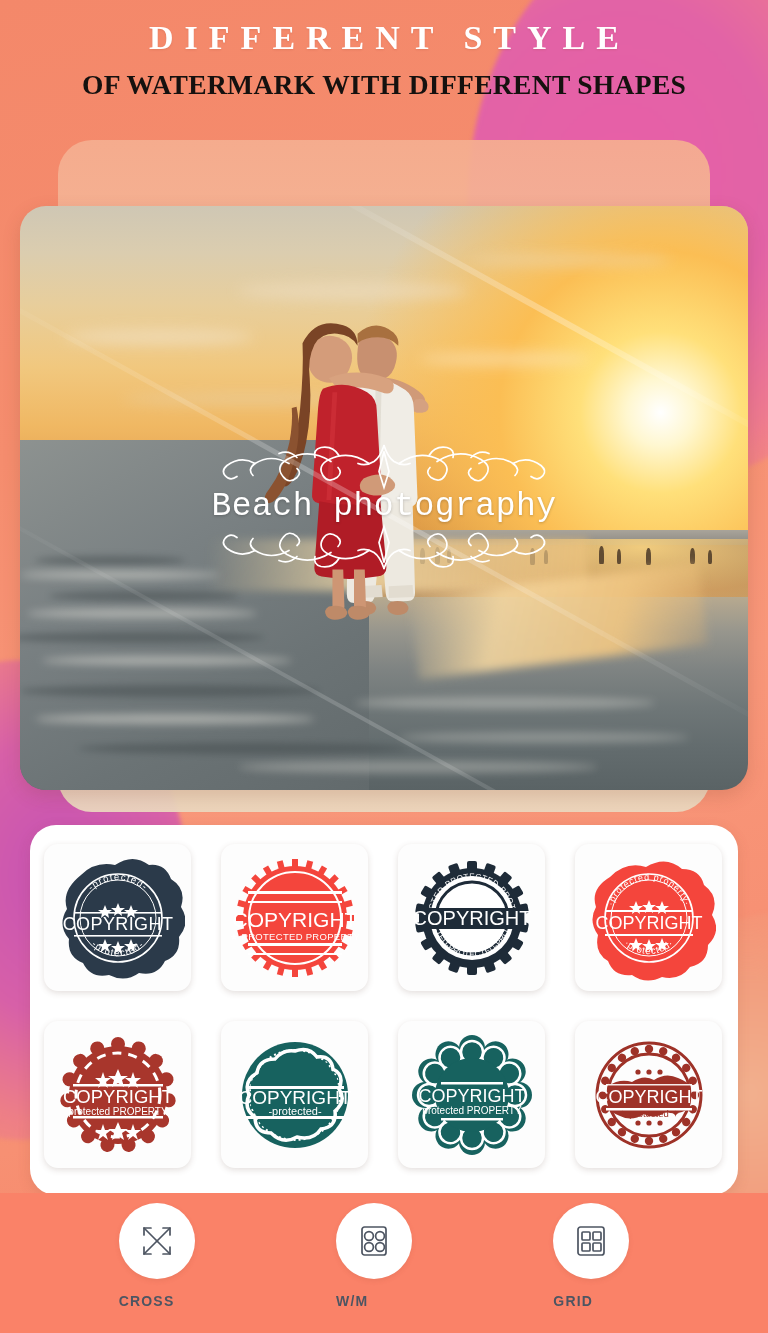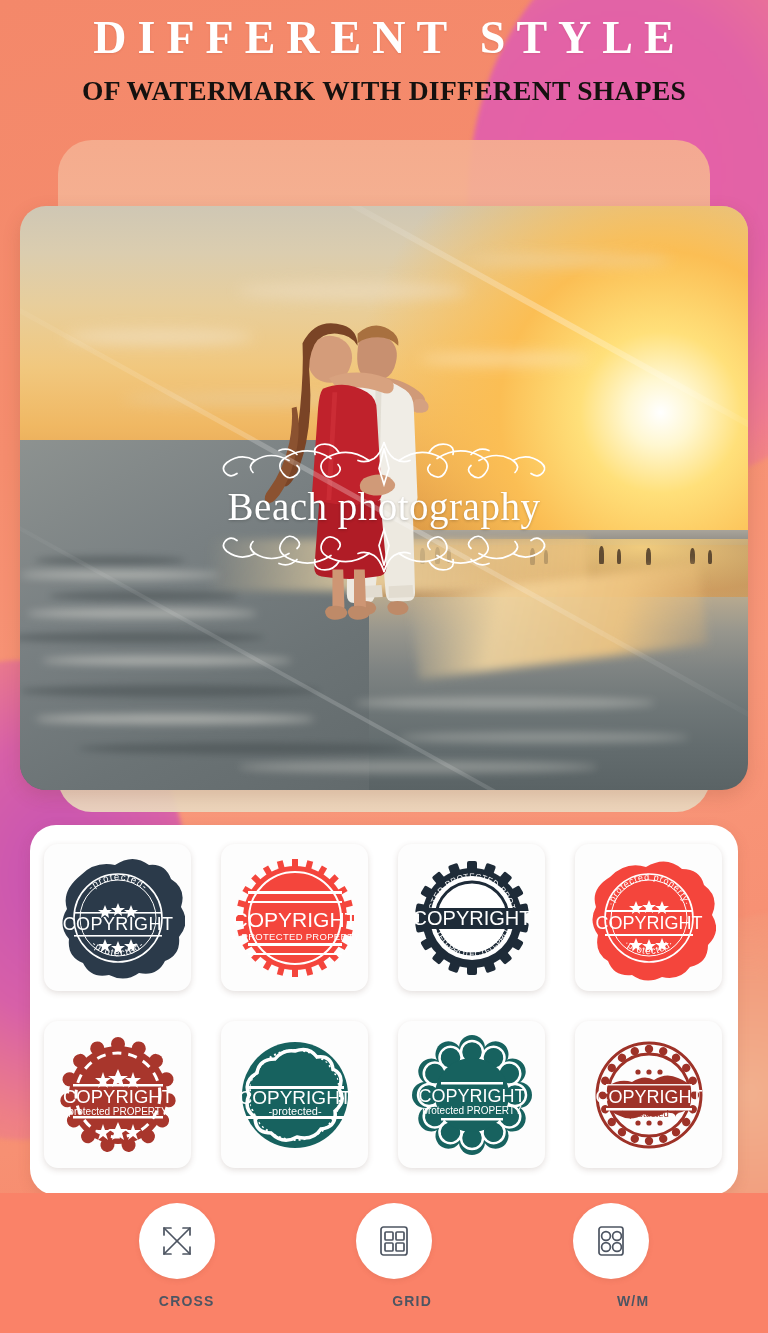--- a/index.html
+++ b/index.html
@@ -29,21 +29,21 @@
   .blob-br{
     right:-160px; bottom:60px; width:300px; height:360px;
     background:radial-gradient(ellipse at 40% 50%,#F2B08E 0%,#F29E7E 45%,rgba(244,134,106,0) 82%);
   }
 
   
   .header{ position:absolute; top:0; left:0; width:768px; height:120px; z-index:6;
            display:flex; flex-direction:column; align-items:center; justify-content:center; }
   .h-title{
     font-family:"Liberation Serif", serif;
-    font-weight:bold; font-size:46px; color:#FFFFFF;
+    font-weight:bold; font-size:34px; color:#FFFFFF;
     letter-spacing:11px; line-height:1; text-indent:11px;
     text-shadow:0 1px 2px rgba(150,60,40,.18);
     text-align:right;
   }
   .h-sub{
     font-family:"Liberation Serif", serif;
     font-weight:bold; font-size:27px; color:#15110F;
     letter-spacing:0.3px; margin-top:17px; line-height:1;
     transform:scaleX(1.02);
   }
@@ -125,22 +125,22 @@
   .streak-a{ left:-8%; top:12%; width:128%; height:5px; transform:rotate(29deg); transform-origin:left center; opacity:.5; }
   .streak-b{ left:-10%; top:48%; width:130%; height:4px; transform:rotate(29deg); transform-origin:left center; opacity:.32; }
   .streak-c{ left:38%;  top:-6%; width:80%;  height:6px; transform:rotate(29deg); transform-origin:left center; opacity:.55; }
 
   
   .wm{
     position:absolute; left:50%; top:51.5%; transform:translate(-50%,-50%);
     width:440px; text-align:center; z-index:4; pointer-events:none;
   }
   .wm-text{
-    font-family:Liberation Serif, serif;
-    font-size:39px; color:#FFFFFF; line-height:1;
+    font-family:Liberation Mono, monospace;
+    font-size:33px; color:#FFFFFF; line-height:1;
     letter-spacing:.5px; text-shadow:0 1px 3px rgba(0,0,0,.22);
   }
   .wm-orn{ display:block; margin:0 auto; }
   .wm-orn.top{ margin-bottom:-4px; }
   .wm-orn.bot{ margin-top:-2px; }
 
   
   .stamps-panel{
     position:absolute; left:30px; top:825px; width:708px; height:370px;
     background:#FFFFFF; border-radius:26px; z-index:5;
@@ -158,21 +158,21 @@
   }
   .stamp-card svg{ display:block; }
 
   
   .toolbar{
     position:absolute; left:0; bottom:0; width:768px; height:140px;
     background:#FA8268; z-index:7;
     display:flex; align-items:flex-start; justify-content:space-around;
     padding:0 58px;
   }
-  .tb-item{ width:96px; display:flex; flex-direction:column; align-items:flex-end; cursor:pointer; padding-top:10px; }
+  .tb-item{ width:96px; display:flex; flex-direction:column; align-items:flex-start; cursor:pointer; padding-top:10px; }
   .tb-circle{
     width:76px; height:76px; border-radius:50%; background:#FFFFFF;
     display:flex; align-items:center; justify-content:center;
     box-shadow:0 2px 5px rgba(150,70,50,.13);
   }
   .tb-label{
     margin-top:14px; font-size:14px; font-weight:bold; color:#4D5562;
     letter-spacing:1.2px;
   }
 </style>
@@ -608,38 +608,38 @@
           <circle cx="20" cy="20" r="1.2" fill="#4D5562" stroke="none"></circle>
         </svg>
       </div>
       <div class="tb-label">CROSS</div>
     </div>
 
 
     <div class="tb-item">
       <div class="tb-circle">
         <svg width="40" height="40" viewBox="0 0 40 40" fill="none" stroke="#4D5562" stroke-width="1.7" stroke-linejoin="round">
+          <rect x="8" y="6" width="24" height="28" rx="2.5"></rect>
+          <circle cx="15" cy="15" r="4.4"></circle>
+          <circle cx="26" cy="15" r="4.4"></circle>
+          <circle cx="15" cy="26" r="4.4"></circle>
+          <circle cx="26" cy="26" r="4.4"></circle>
+        </svg>
+      </div>
+      <div class="tb-label">W/M</div>
+    </div>
+
+    <div class="tb-item">
+      <div class="tb-circle">
+        <svg width="40" height="40" viewBox="0 0 40 40" fill="none" stroke="#4D5562" stroke-width="1.7" stroke-linejoin="round">
           <rect x="7" y="6" width="26" height="28" rx="2.5"></rect>
           <rect x="11" y="11" width="8" height="8" rx="1"></rect>
           <rect x="22" y="11" width="8" height="8" rx="1"></rect>
           <rect x="11" y="22" width="8" height="8" rx="1"></rect>
           <rect x="22" y="22" width="8" height="8" rx="1"></rect>
         </svg>
       </div>
       <div class="tb-label">GRID</div>
     </div>
 
-    <div class="tb-item">
-      <div class="tb-circle">
-        <svg width="40" height="40" viewBox="0 0 40 40" fill="none" stroke="#4D5562" stroke-width="1.7" stroke-linejoin="round">
-          <rect x="8" y="6" width="24" height="28" rx="2.5"></rect>
-          <circle cx="15" cy="15" r="4.4"></circle>
-          <circle cx="26" cy="15" r="4.4"></circle>
-          <circle cx="15" cy="26" r="4.4"></circle>
-          <circle cx="26" cy="26" r="4.4"></circle>
-        </svg>
-      </div>
-      <div class="tb-label">W/M</div>
-    </div>
-
   </div>
 
 </div>
 
 </body></html>

